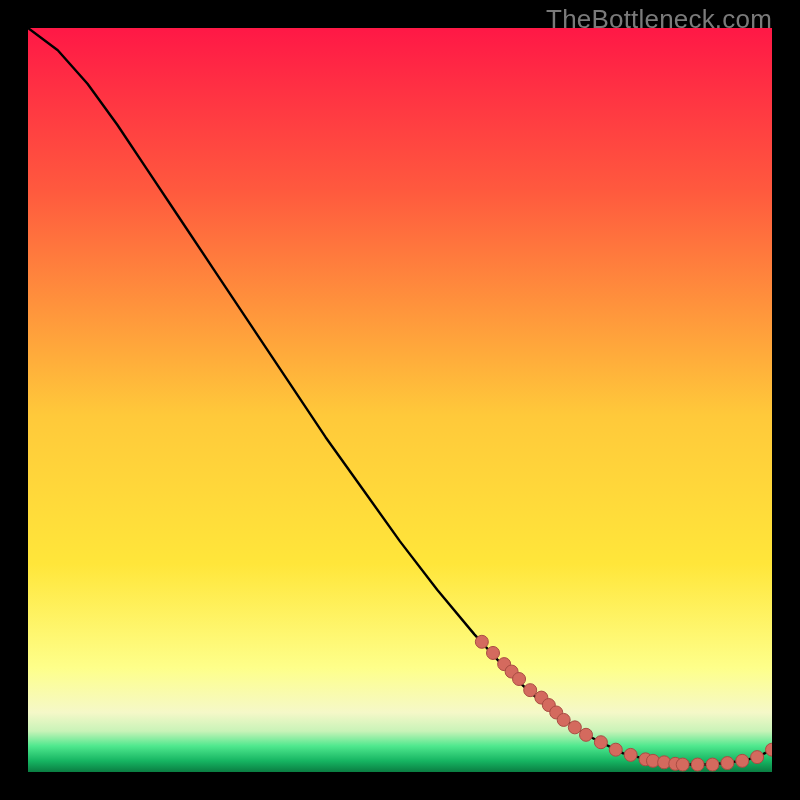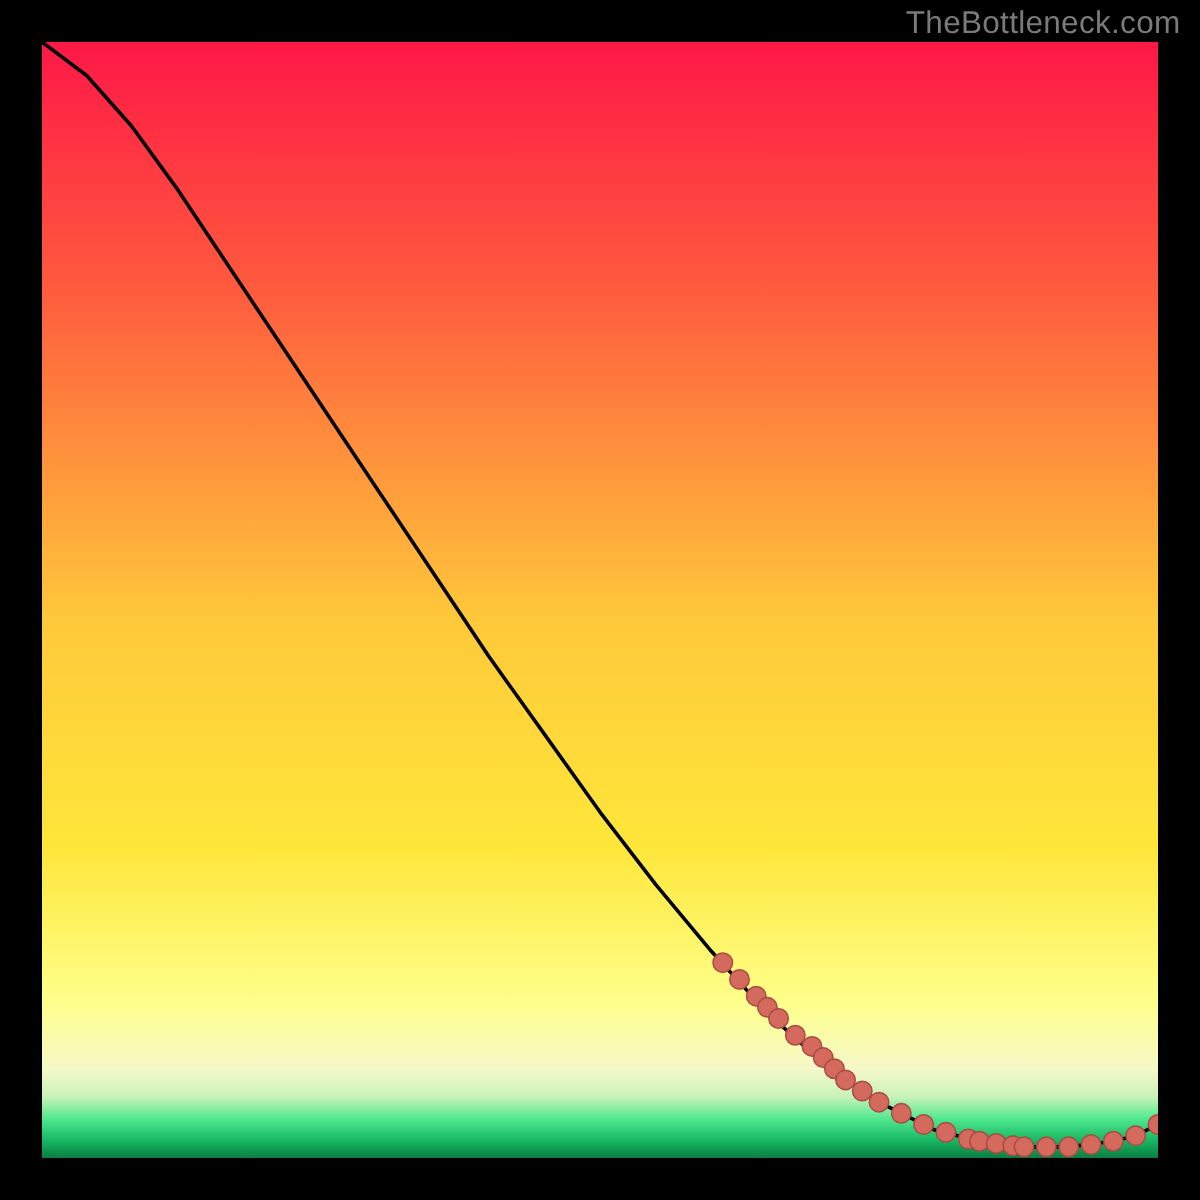--- a/index.html
+++ b/index.html
@@ -22,23 +22,23 @@
   .plot {
     position: absolute;
     left: 0;
     top: 0;
     width: 744px;
     height: 744px;
   }
   .watermark {
     position: absolute;
     top: 4px;
-    right: 13px;
+    right: 28px;
     color: #7a7a7a;
-    font-size: 21px;
+    font-size: 26px;
     font-weight: 500;
     letter-spacing: 0.2px;
     user-select: none;
   }
   svg { display: block; }
 </style>
 </head>
 <body>
 
 <div class="frame">

